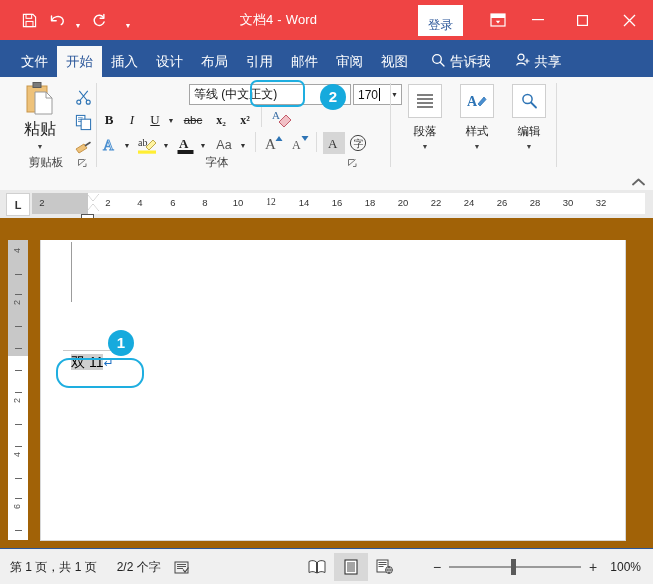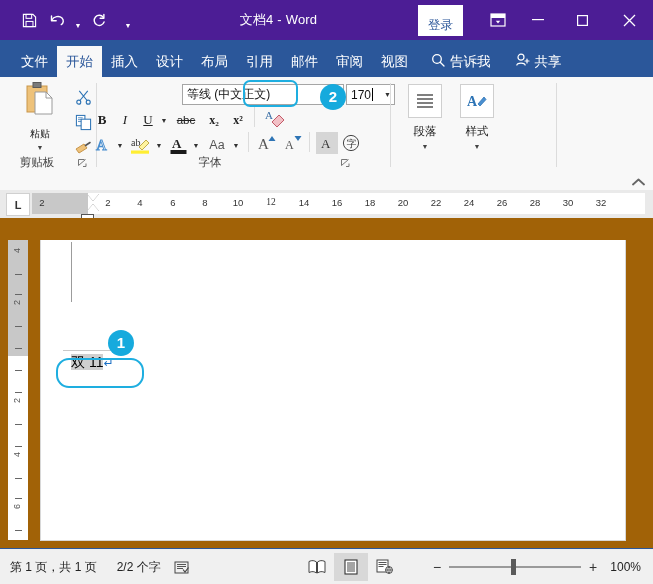--- a/index.html
+++ b/index.html
@@ -7,21 +7,21 @@
     width:653px;height:584px;overflow:hidden;
     font-family:"Liberation Sans","DejaVu Sans",sans-serif;
     background:#ffffff;
     -webkit-font-smoothing:antialiased;
   }
   .app{position:relative;width:653px;height:584px;background:#fff;}
 
   
   .titlebar{
     position:absolute;left:0;top:0;width:653px;height:40px;
-    background:#4c1d95;display:flex;align-items:center;
+    background:#ef4444;display:flex;align-items:center;
   }
   .qat{display:flex;align-items:center;padding-left:16px;gap:2px;}
   .qbtn{
     width:26px;height:26px;display:flex;align-items:center;justify-content:center;
     color:#fff;cursor:default;
   }
   .qbtn svg{display:block;}
   .qcaret{
     width:12px;height:26px;display:flex;align-items:flex-end;justify-content:center;
     padding-bottom:8px;color:#fff;font-size:7px;line-height:7px;
@@ -80,21 +80,21 @@
   .dlg{
     position:absolute;bottom:1px;width:13px;height:14px;color:#888;font-size:9px;
     display:flex;align-items:center;justify-content:center;
   }
 
   
   .paste-btn{
     position:absolute;left:14px;top:4px;width:52px;height:86px;
     display:flex;flex-direction:column;align-items:center;
   }
-  .paste-label{font-size:10px;color:#222;margin-top:10px;}
+  .paste-label{font-size:16px;color:#222;margin-top:2px;}
   .paste-caret{font-size:7px;color:#444;line-height:8px;margin-top:3px;}
   .clip-small{position:absolute;left:70px;top:6px;width:26px;}
   .clip-small .ci{width:26px;height:26px;display:flex;align-items:center;justify-content:center;}
 
   
   .fontname-box{
     position:absolute;left:98px;top:7px;width:160px;height:19px;
     border:1px solid #a5a5a5;background:#fff;display:flex;align-items:center;
     font-size:12px;color:#111;
   }
@@ -332,31 +332,31 @@
               <rect x="6.5" y="5.5" width="10" height="11" fill="#fff" stroke="#2e74b5" stroke-width="1.1"></rect>
             </svg>
         </div>
         <div class="ci">
           <svg width="18" height="17" viewBox="0 0 18 17">
               <path d="M2 9 L10 4 L13 8 L5 13 Z" fill="#eec27a" stroke="#c8954a" stroke-width="1"></path>
               <path d="M11.5 5.5 L16 2.5" stroke="#555" stroke-width="1.6" stroke-linecap="round"></path>
             </svg>
         </div>
       </div>
-      <div class="glabel" style="left:0;width:74px;">剪贴板</div>
+      <div class="glabel" style="left:9px;width:74px;">剪贴板</div>
       <div class="dlg" style="left:76px;">
         <svg width="9" height="9" viewBox="0 0 9 9">
             <path d="M0.5 0.5 h6 M0.5 0.5 v6 M0.5 6.5 L7.5 0.5" stroke="#777" stroke-width="1" fill="none"></path>
             <path d="M5 7.5 h3 v-3" stroke="#777" stroke-width="1" fill="none"></path>
           </svg>
       </div>
     </div>
     <div class="gsep" style="left:96px;"></div>
 
-    <div class="rgroup" style="left:84px;width:275px;">
+    <div class="rgroup" style="left:91px;width:275px;">
 
       <div class="fontname-box">
         <span class="fn">等线 (中文正文)</span>
         <span class="fcar">▼</span>
       </div>
 
       <div class="fontsize-box">
         <span class="fv">170</span>
         <span class="caretI"></span>
         <span class="fcar">▼</span>
@@ -452,20 +452,30 @@
       <div class="cgicon">
         <svg width="22" height="18" viewBox="0 0 22 18">
             <text x="1" y="14" font-size="14" font-family="Liberation Serif, serif" font-weight="bold" fill="#2e74b5">A</text>
             <path d="M12 12 L18 5 L20 7.5 L14 14 Z" fill="#4a8fd0" stroke="#2e74b5" stroke-width=".8"></path>
           </svg>
       </div>
       <div class="cglabel">样式</div>
       <div class="cgcaret">▼</div>
     </div>
 
+    <div class="cgroup" style="left:504px;">
+      <div class="cgicon">
+        <svg width="18" height="18" viewBox="0 0 18 18">
+            <circle cx="7.5" cy="7" r="4.6" fill="none" stroke="#2e74b5" stroke-width="1.5"></circle>
+            <path d="M11 10.5 L16 15.5" stroke="#2e74b5" stroke-width="1.8" stroke-linecap="round"></path>
+          </svg>
+      </div>
+      <div class="cglabel">编辑</div>
+      <div class="cgcaret">▼</div>
+    </div>
     <div class="gsep" style="left:556px;"></div>
 
     <div class="collapse-arrow">
       <svg width="13" height="8" viewBox="0 0 13 8">
           <path d="M1 6.5 L6.5 1.5 L12 6.5" fill="none" stroke="#666" stroke-width="1.8" stroke-linecap="round" stroke-linejoin="round"></path>
         </svg>
     </div>
   </div>
 
   <div class="hruler-row">

